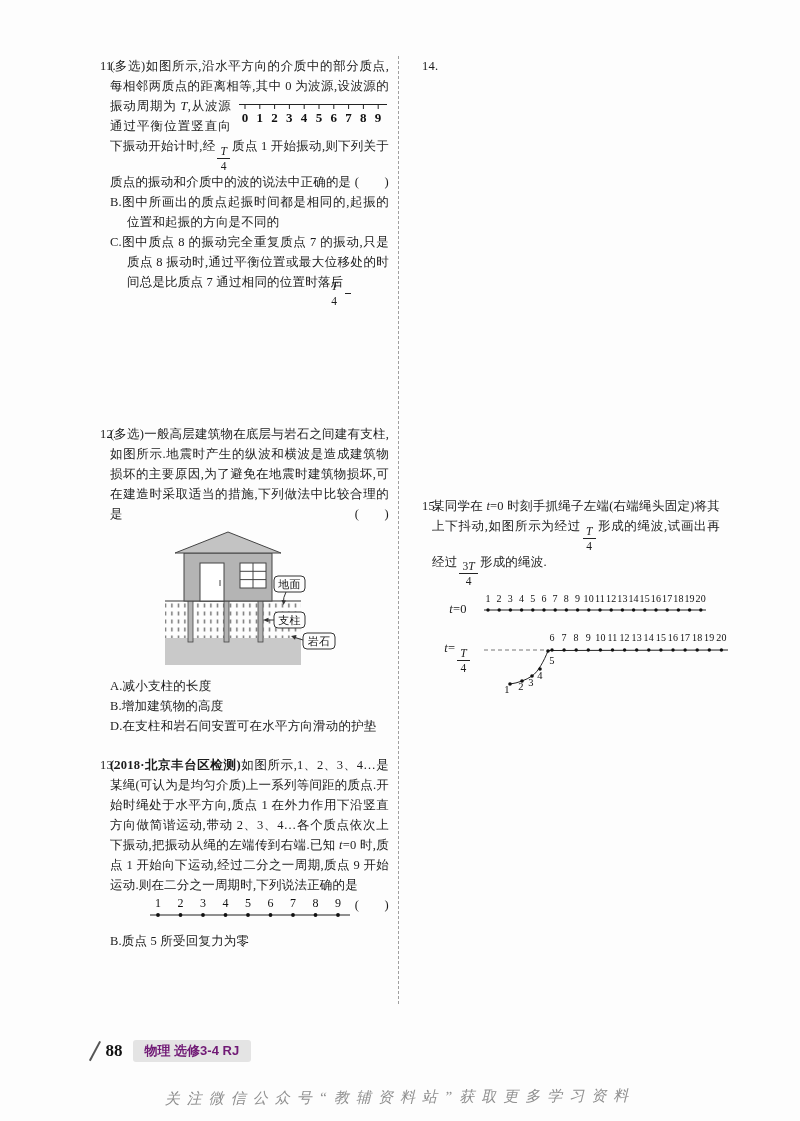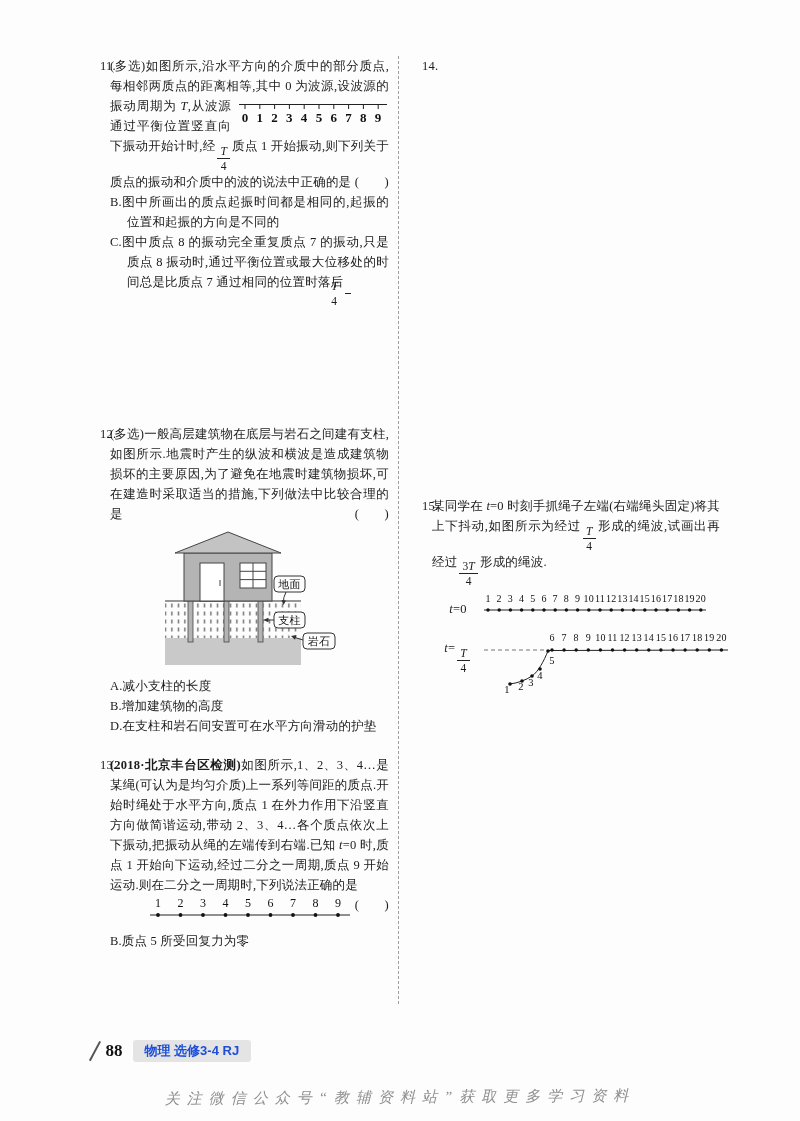--- a/index.html
+++ b/index.html
@@ -36,21 +36,21 @@
   .figlabel.t0{padding-top:6px}
   .figlabel.t4{padding-top:8px}
   svg{font-family:inherit}
   svg text{fill:#111}
   .answer-space{height:375px}
   
   .footer{position:absolute;left:94px;top:1040px;display:flex;align-items:center}
   .slash{display:inline-block;width:1.5px;height:22px;background:#555;transform:rotate(28deg);margin-right:10px}
   .pagenum{font-weight:bold;font-size:17px;color:#111}
   .bookbox{margin-left:10px;background:#e4e4e4;border-radius:3px;padding:2px 12px;
-           font-family:"Liberation Sans","DejaVu Sans",sans-serif;font-weight:bold;font-size:13px;color:#1d4ed8}
+           font-family:"Liberation Sans","DejaVu Sans",sans-serif;font-weight:bold;font-size:13px;color:#701a75}
   .watermark{position:absolute;top:1088px;left:0;width:100%;text-align:center;
              font-style:italic;font-size:15px;letter-spacing:7px;color:#8f8f8f;transform:rotate(-.4deg)}
 </style>
 </head>
 <body>
 
 <div class="page">
 
 
   <div class="columns">

